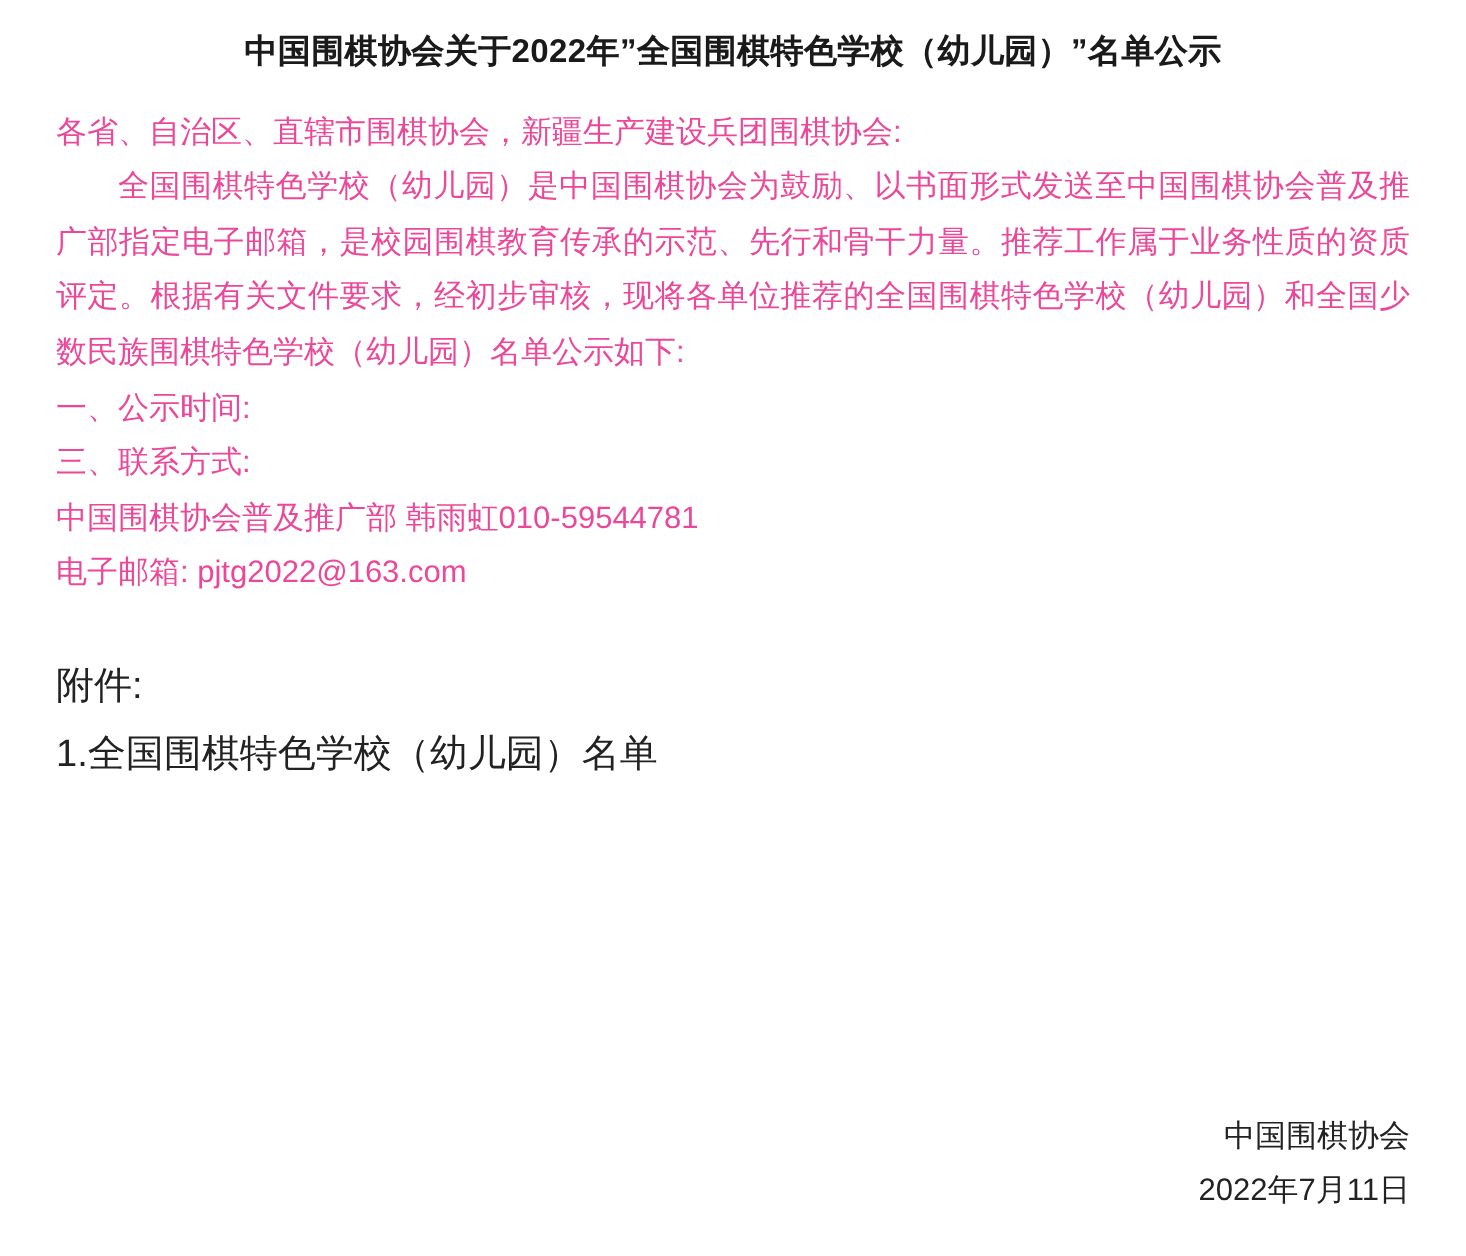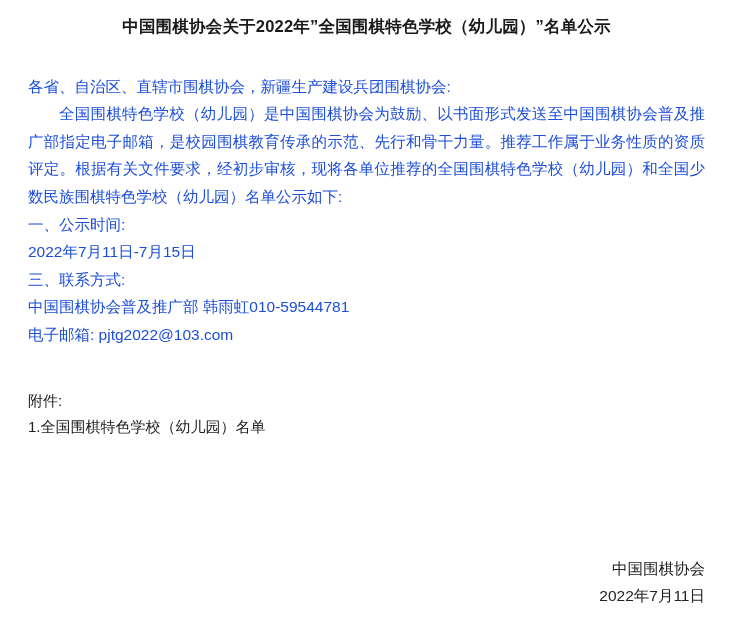--- a/index.html
+++ b/index.html
@@ -25,35 +25,35 @@
     margin: 0;
     padding: 14px 0 0 0;
     font-size: 16.5px;
     font-weight: bold;
     text-align: center;
     line-height: 1.5;
     letter-spacing: 0.2px;
     color: #1a1a1a;
   }
   .body-block {
-    margin-top: 34px;
+    margin-top: 14px;
     font-size: 15.5px;
     line-height: 1.78;
-    color: #1d4ed8;
+    color: #ec4899;
   }
   .para {
     margin: 0;
     text-align: justify;
   }
   .para.indent {
     text-indent: 2em;
   }
   .attach-block {
-    margin-top: 39px;
-    font-size: 15px;
+    margin-top: 26px;
+    font-size: 19px;
     line-height: 1.78;
   }
   .sign-block {
     position: absolute;
     right: 28px;
     bottom: 18px;
     text-align: right;
     font-size: 15.5px;
     line-height: 1.78;
   }
@@ -69,26 +69,25 @@
 
   <h1 class="doc-title">中国围棋协会关于2022年”全国围棋特色学校（幼儿园）”名单公示</h1>
 
   <div class="body-block">
 
     <p class="para">各省、自治区、直辖市围棋协会，新疆生产建设兵团围棋协会:</p>
 
     <p class="para indent">全国围棋特色学校（幼儿园）是中国围棋协会为鼓励、以书面形式发送至中国围棋协会普及推广部指定电子邮箱，是校园围棋教育传承的示范、先行和骨干力量。推荐工作属于业务性质的资质评定。根据有关文件要求，经初步审核，现将各单位推荐的全国围棋特色学校（幼儿园）和全国少数民族围棋特色学校（幼儿园）名单公示如下:</p>
 
     <p class="para">一、公示时间:</p>
-    <p class="para">2022年7月11日-7月15日</p>
 
 
     <p class="para">三、联系方式:</p>
     <p class="para">中国围棋协会普及推广部 韩雨虹010-59544781</p>
-    <p class="para">电子邮箱: pjtg2022@103.com</p>
+    <p class="para">电子邮箱: pjtg2022@163.com</p>
 
   </div>
 
   <div class="attach-block">
     <p class="para">附件:</p>
     <p class="para">1.全国围棋特色学校（幼儿园）名单</p>
   </div>
 
   <div class="sign-block">
     <div>中国围棋协会</div>

